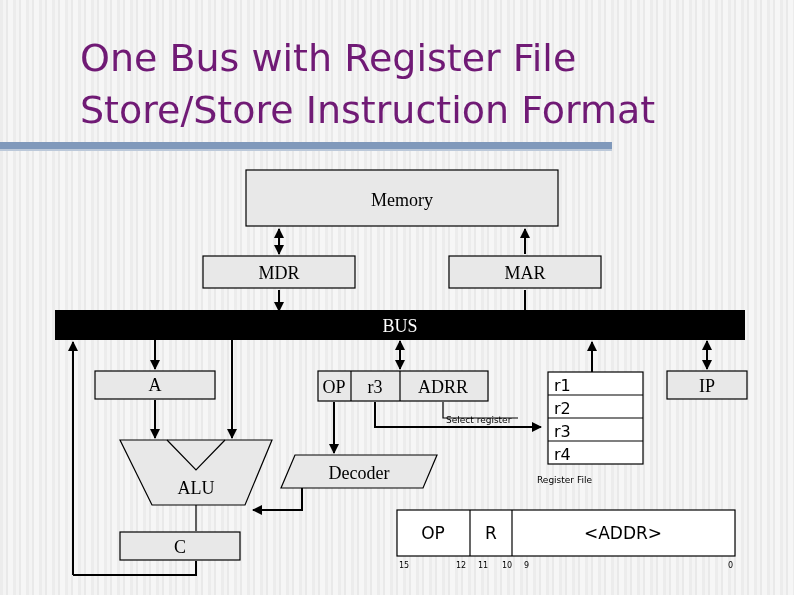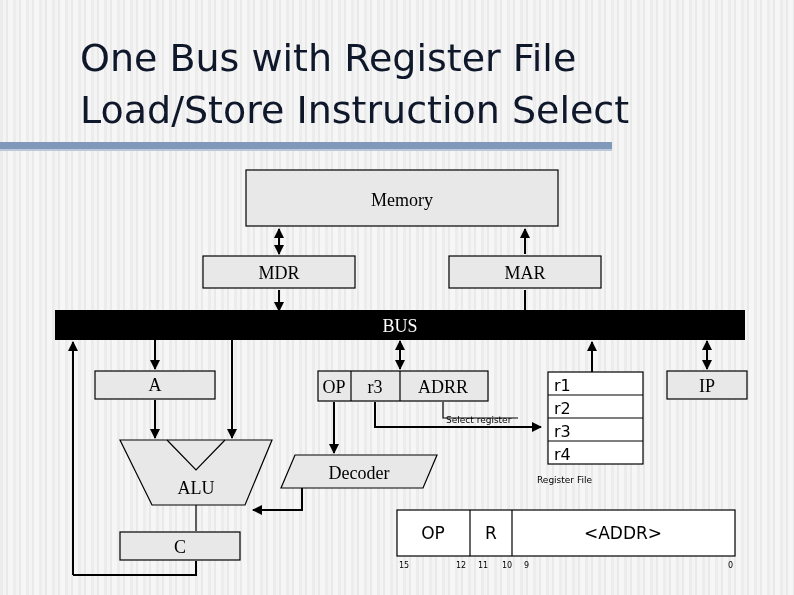--- a/index.html
+++ b/index.html
@@ -31,21 +31,21 @@
   #title-block {
     position: absolute;
     left: 80px;
     top: 32px;
     width: 700px;
   }
   .title-line {
     font-family: "DejaVu Sans", sans-serif;
     font-size: 38px;
     line-height: 52px;
-    color: #0f172a;
+    color: #701a75;
     letter-spacing: 0px;
     white-space: nowrap;
   }
 
   #title-rule {
     position: absolute;
     left: 0px;
     top: 142px;
     width: 612px;
     height: 7px;
@@ -106,21 +106,21 @@
   .start { text-anchor: start; }
   .end   { text-anchor: end; }
 </style>
 </head>
 <body>
 
 <div id="slide">
 
   <div id="title-block">
     <div class="title-line">One Bus with Register File</div>
-    <div class="title-line">Load/Store Instruction Select</div>
+    <div class="title-line">Store/Store Instruction Format</div>
   </div>
   <div id="title-rule"></div>
   <div id="title-rule-shadow"></div>
 
   <div id="diagram">
     <svg width="794" height="445" viewBox="0 0 794 445" xmlns="http://www.w3.org/2000/svg">
       <defs>
         <marker id="arrow" viewBox="0 0 10 10" refX="9" refY="5" markerWidth="5" markerHeight="5" orient="auto-start-reverse">
           <path d="M 0 0 L 10 5 L 0 10 z" fill="#000000"></path>
         </marker>

